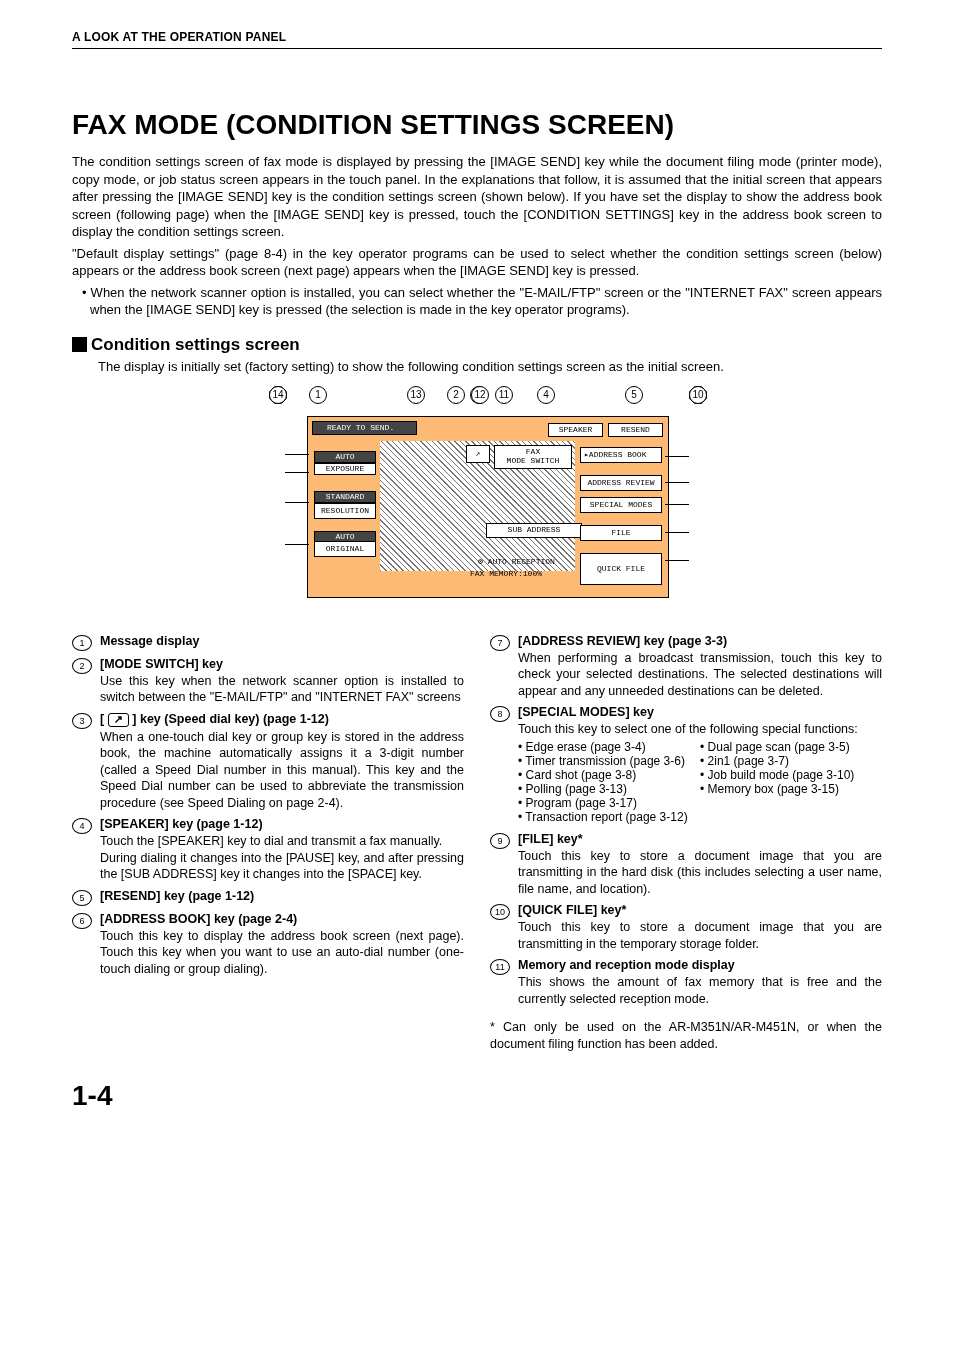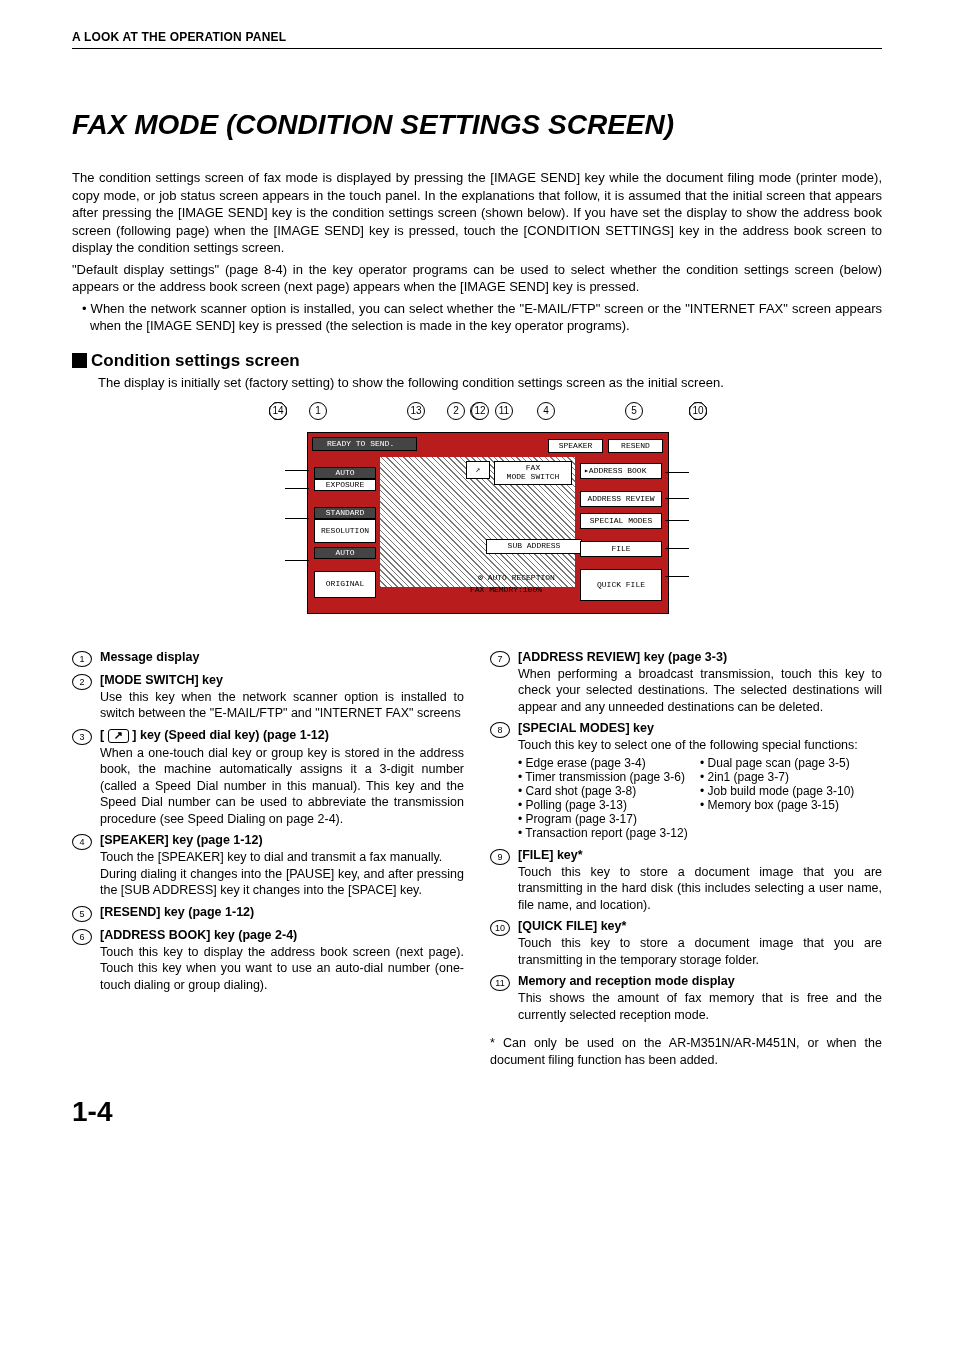--- a/index.html
+++ b/index.html
@@ -16,22 +16,21 @@
     font-size: 12px;
     font-weight: bold;
     letter-spacing: 0.2px;
     padding-bottom: 4px;
     border-bottom: 1.5px solid #000;
     margin-bottom: 60px;
   }
   h1.title {
     font-size: 28px;
     font-weight: bold;
-    margin: 0 0 28px;
-    font-style: italic;
+    margin: 0 0 12px;
   }
   .intro p {
     font-size: 13px;
     line-height: 1.35;
     margin: 0 0 4px;
     text-align: justify;
   }
   .intro .bullet {
     padding-left: 18px;
     text-indent: -8px;
@@ -53,21 +52,21 @@
     height: 230px;
     margin: 0 auto 18px;
     font-family: "Courier New", monospace;
     font-size: 9px;
   }
   .panel {
     position: absolute;
     left: 90px; top: 30px;
     width: 360px; height: 180px;
     border: 1.5px solid #000;
-    background: #b91c1c;
+    background: #fdba74;
   }
   .hatch {
     position: absolute;
     background-image: repeating-linear-gradient(45deg,#777 0 1px,#fff 1px 4px);
   }
   .btn {
     position: absolute;
     border: 1px solid #000;
     background: #fff;
     font-size: 8px;
@@ -144,23 +143,23 @@
       </div>
 
     <div class="btn" style="left:240px;top:6px;width:55px;height:14px">SPEAKER</div>
     <div class="btn" style="left:300px;top:6px;width:55px;height:14px">RESEND</div>
 
     <div class="hatch" style="left:72px;top:24px;width:195px;height:130px;"></div>
 
     <div class="btn dark" style="left:6px;top:34px;width:62px;height:12px">AUTO</div>
     <div class="btn" style="left:6px;top:46px;width:62px;height:12px">EXPOSURE</div>
     <div class="btn dark" style="left:6px;top:74px;width:62px;height:12px">STANDARD</div>
-    <div class="btn" style="left:6px;top:86px;width:62px;height:24px">RESOLUTION</div>
+    <div class="btn" style="left:6px;top:86px;width:62px;height:16px">RESOLUTION</div>
     <div class="btn dark" style="left:6px;top:114px;width:62px;height:12px">AUTO</div>
-    <div class="btn" style="left:6px;top:138px;width:62px;height:27px">ORIGINAL</div>
+    <div class="btn" style="left:6px;top:124px;width:62px;height:16px">ORIGINAL</div>
 
     <div class="btn" style="left:158px;top:28px;width:24px;height:18px">↗</div>
     <div class="btn" style="left:186px;top:28px;width:78px;height:24px;">
         <span><span>FAX</span><br><span>MODE SWITCH</span></span>
       </div>
 
     <div class="btn" style="left:178px;top:106px;width:96px;height:15px">SUB ADDRESS</div>
 
     <div style="position:absolute;left:170px;top:140px;font-size:8px">⚙ <span>AUTO RECEPTION</span></div>
     <div style="position:absolute;left:162px;top:152px;font-size:8px">FAX MEMORY:100%</div>

